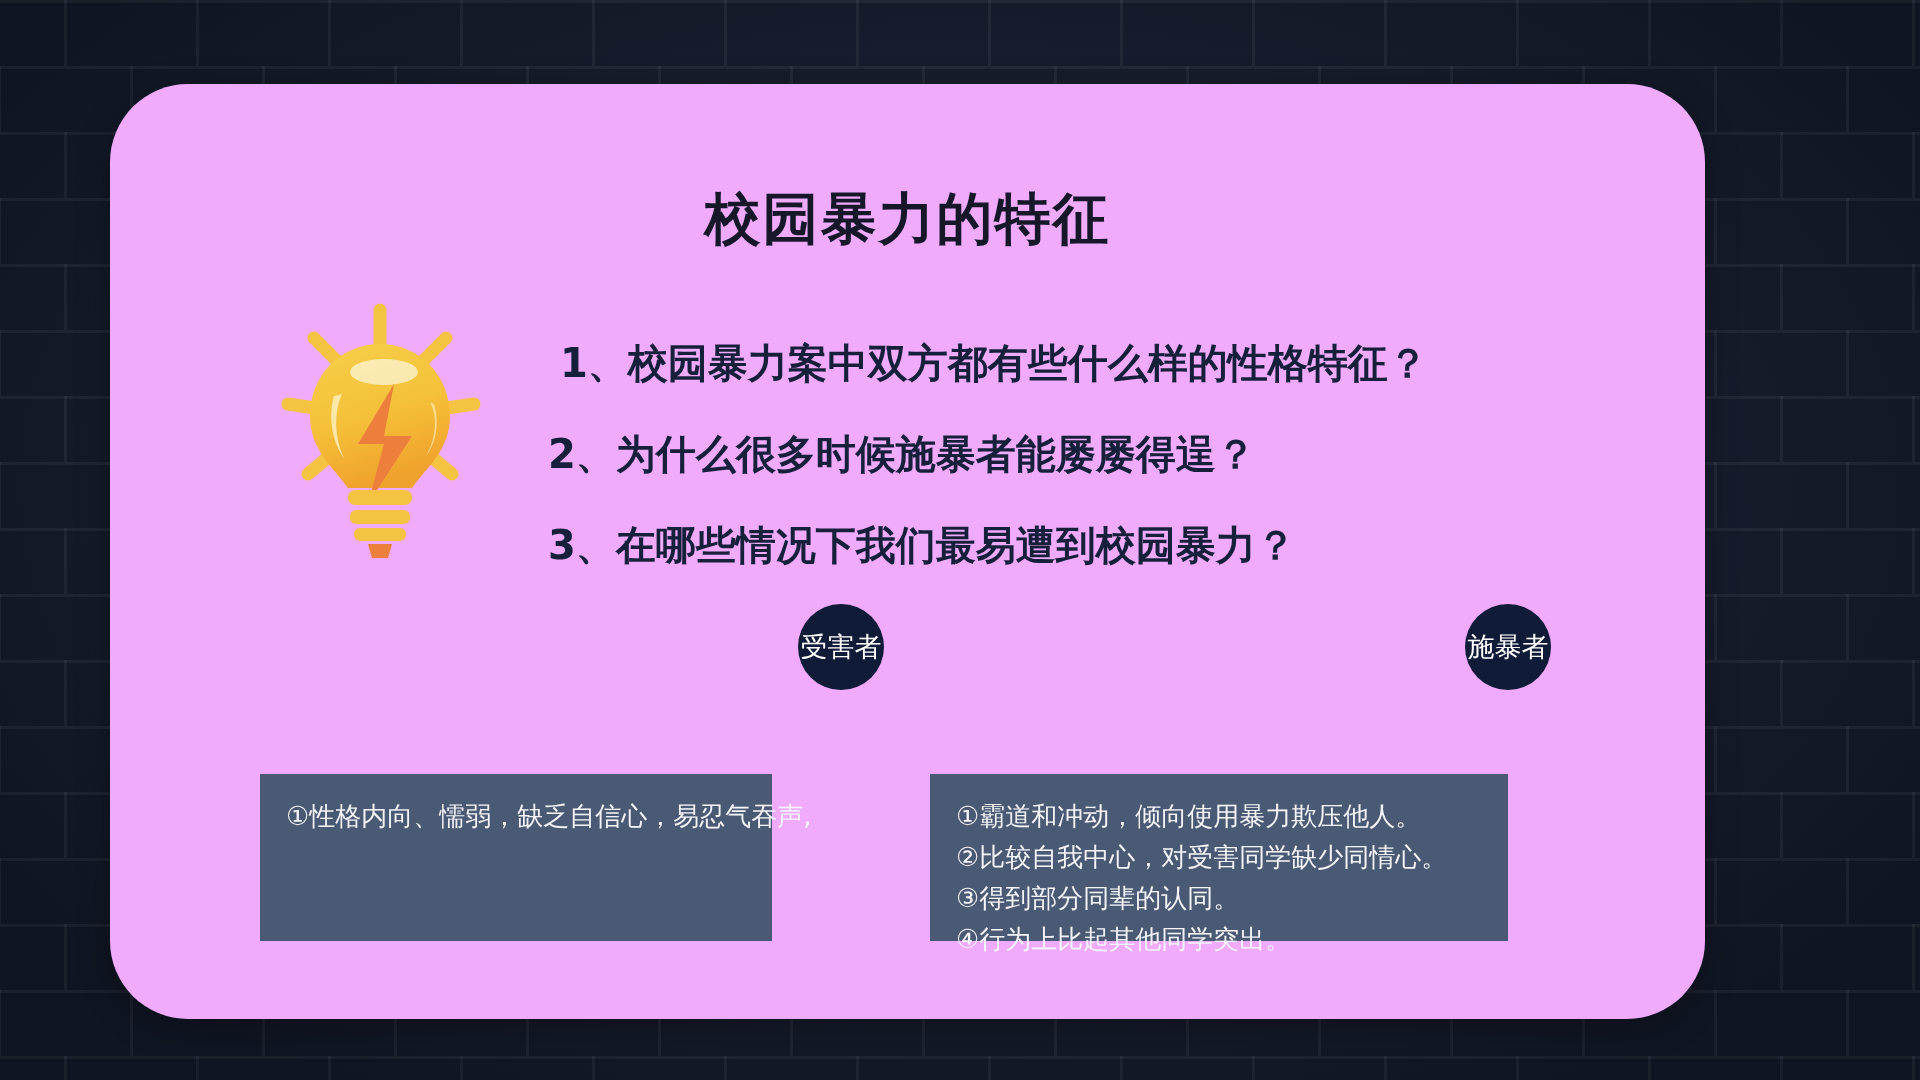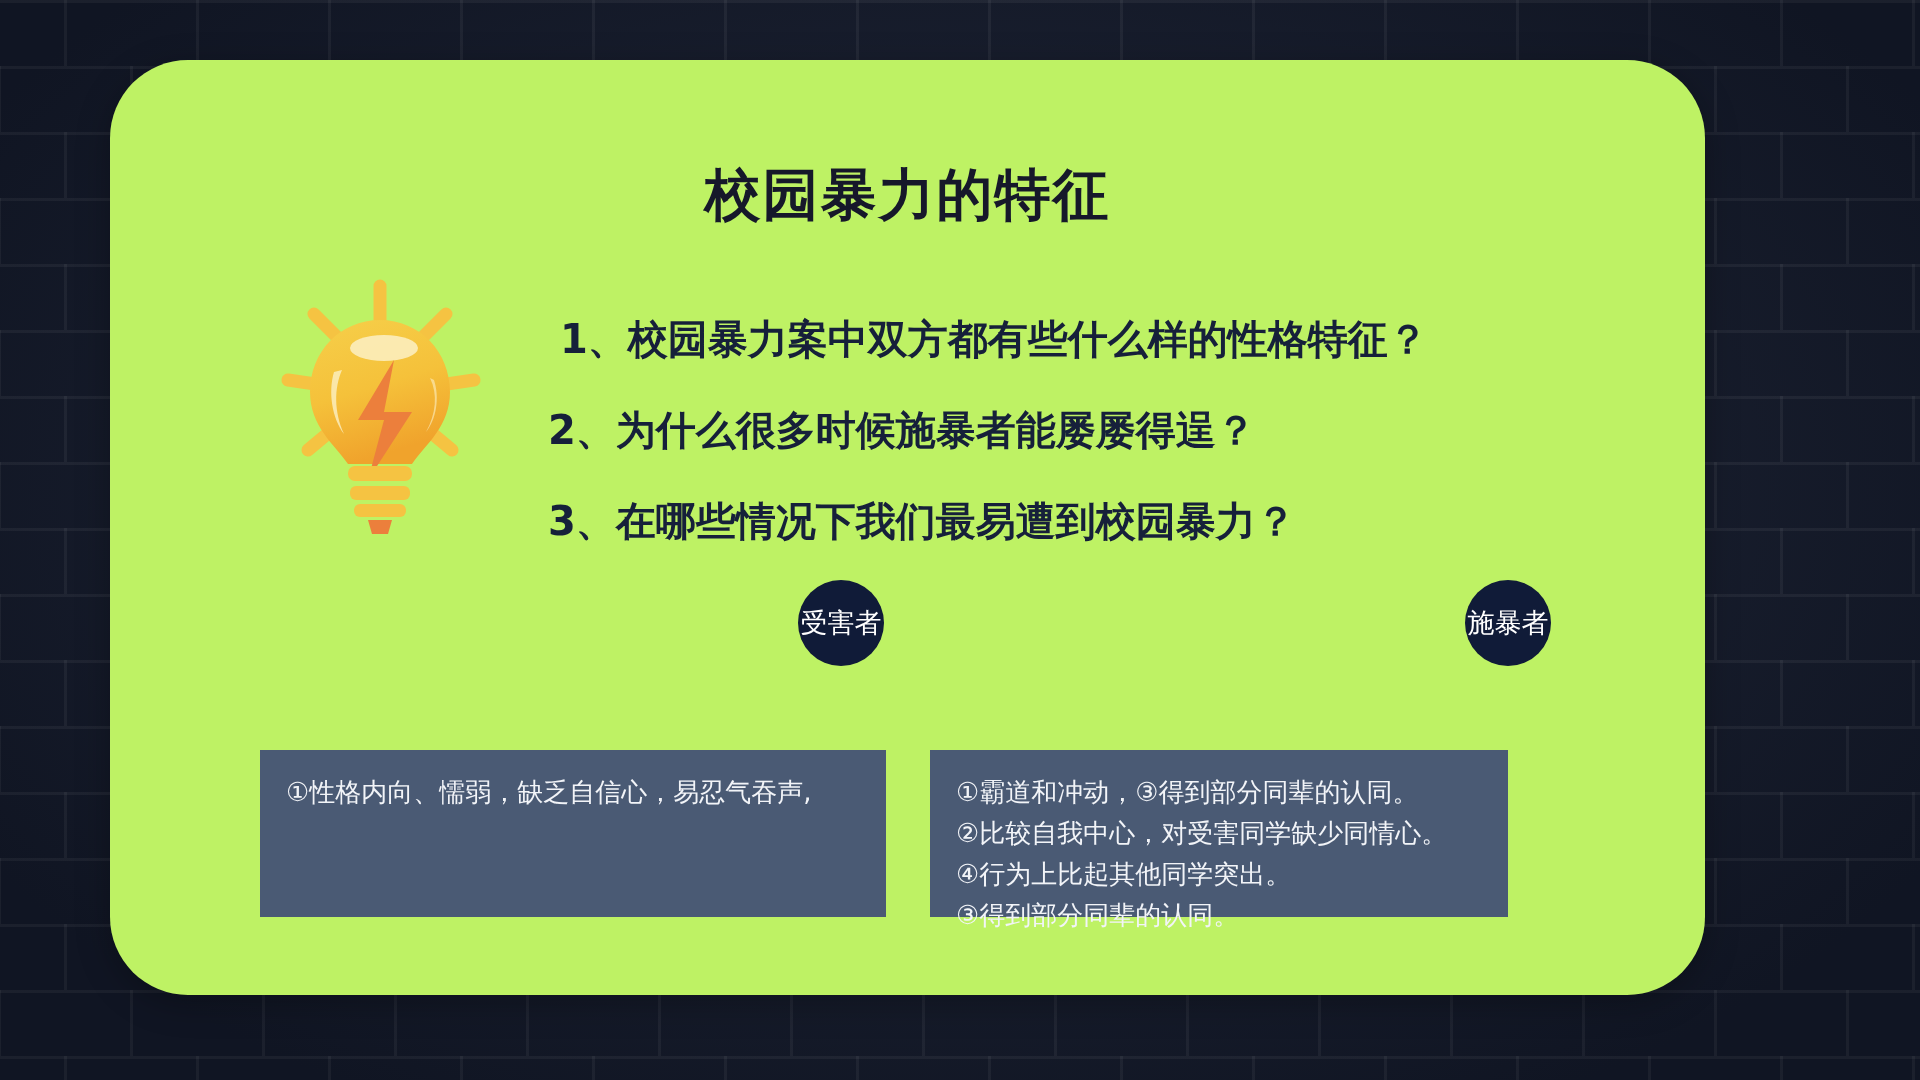--- a/index.html
+++ b/index.html
@@ -55,24 +55,24 @@
     position: absolute;
     inset: 0;
     background: radial-gradient(ellipse at 50% 45%, rgba(255,255,255,0.05) 0%, rgba(0,0,0,0.28) 85%);
     pointer-events: none;
   }
 
   
   #card {
     position: absolute;
     left: 110px;
-    top: 60px;
+    top: 84px;
     width: 1595px;
     height: 935px;
-    background: #bef264;
+    background: #f0abfc;
     border-radius: 78px;
     box-shadow: 0 8px 34px rgba(0,0,0,0.28);
   }
 
   
   #page-title {
     position: absolute;
     left: 0;
     top: 98px;
     width: 100%;
@@ -121,21 +121,21 @@
   
   .info-panel {
     position: absolute;
     background: #4a5a74;
     padding: 22px 26px 20px 26px;
     box-sizing: border-box;
   }
   #panel-victim {
     left: 150px;
     top: 690px;
-    width: 626px;
+    width: 512px;
     height: 167px;
   }
   #panel-abuser {
     left: 820px;
     top: 690px;
     width: 578px;
     height: 167px;
   }
   .info-line {
     font-size: 26px;
@@ -250,20 +250,20 @@
 
     <div class="badge" id="badge-victim">受害者</div>
 
     <div class="info-panel" id="panel-victim">
       <div class="info-line">①性格内向、懦弱，缺乏自信心，易忍气吞声,</div>
     </div>
 
     <div class="badge" id="badge-abuser">施暴者</div>
 
     <div class="info-panel" id="panel-abuser">
-      <div class="info-line">①霸道和冲动，③得到部分同辈的认同。</div>
+      <div class="info-line">①霸道和冲动，倾向使用暴力欺压他人。</div>
       <div class="info-line">②比较自我中心，对受害同学缺少同情心。</div>
+      <div class="info-line">③得到部分同辈的认同。</div>
       <div class="info-line">④行为上比起其他同学突出。</div>
-      <div class="info-line">③得到部分同辈的认同。</div>
     </div>
 
   </div>
 </div>
 
 </body></html>

